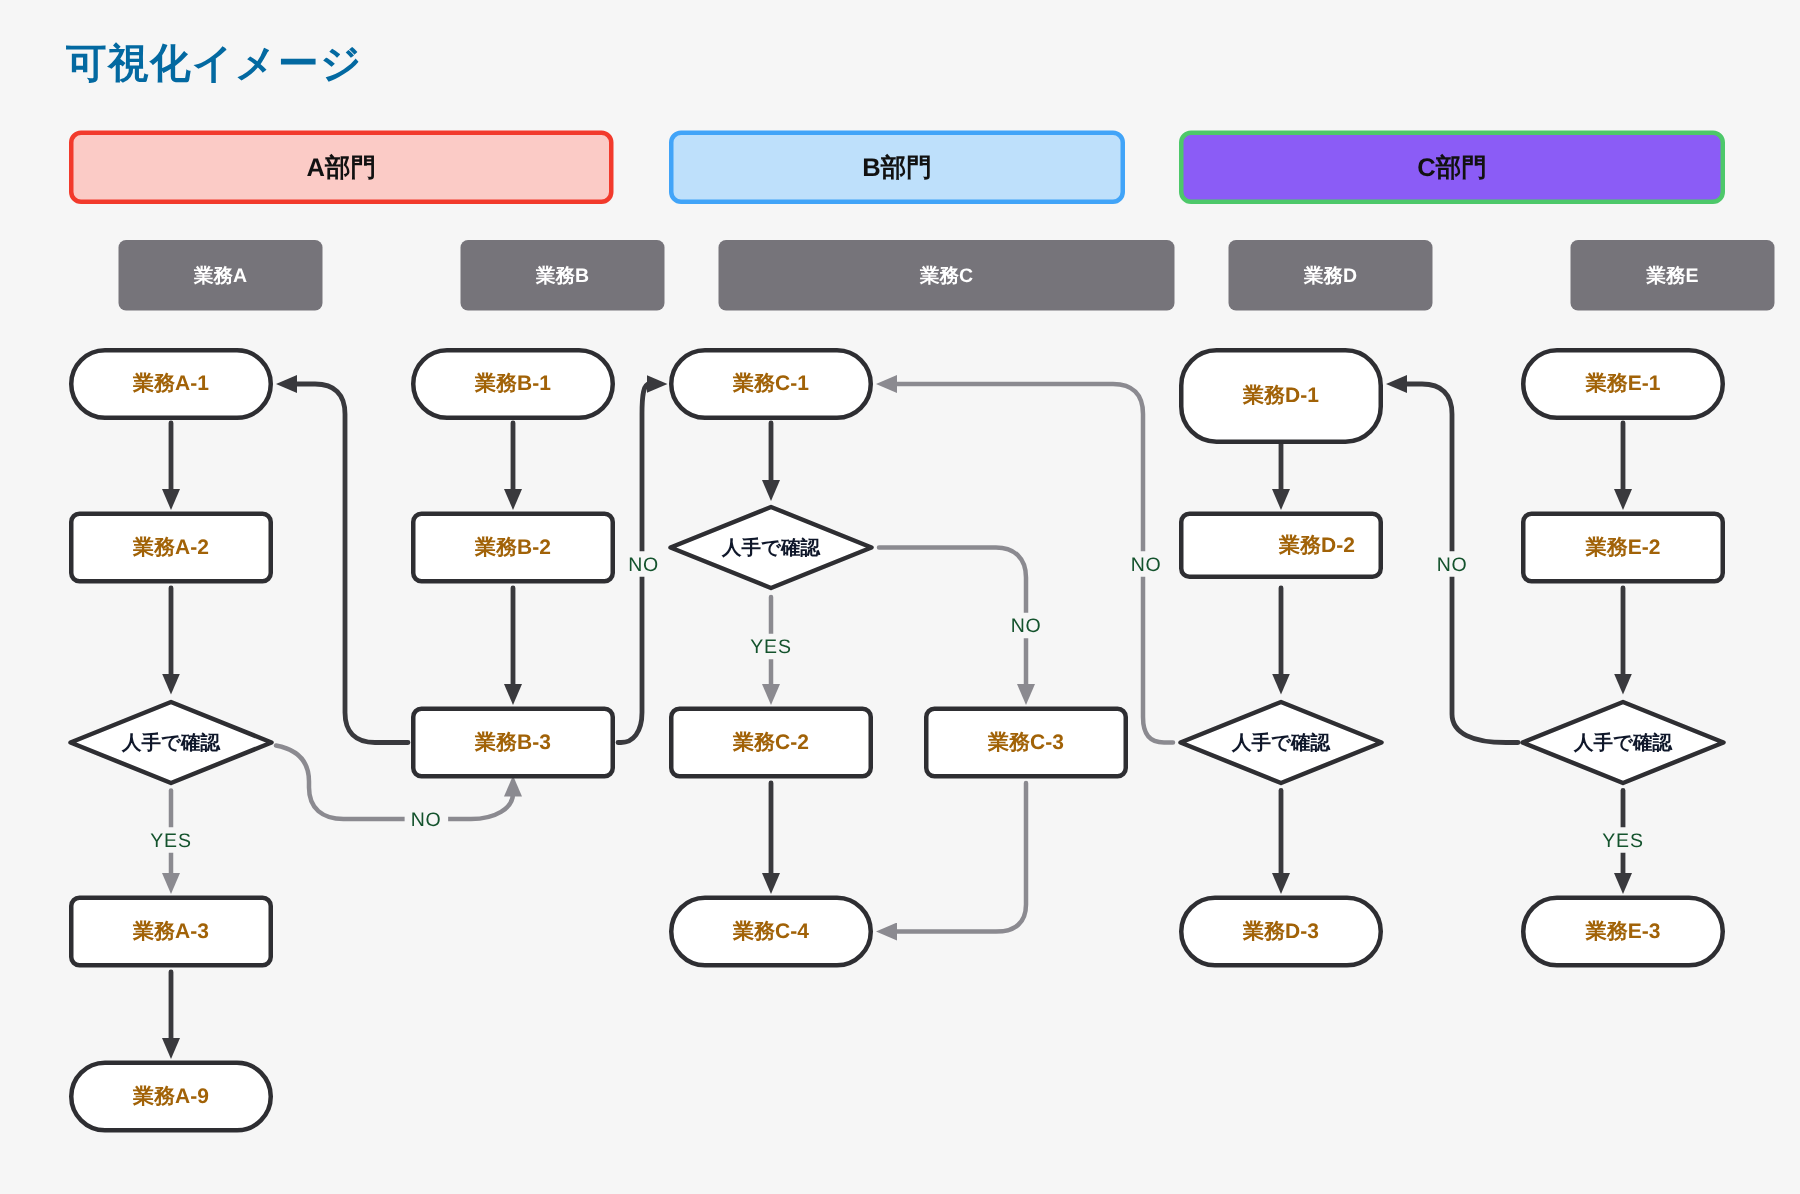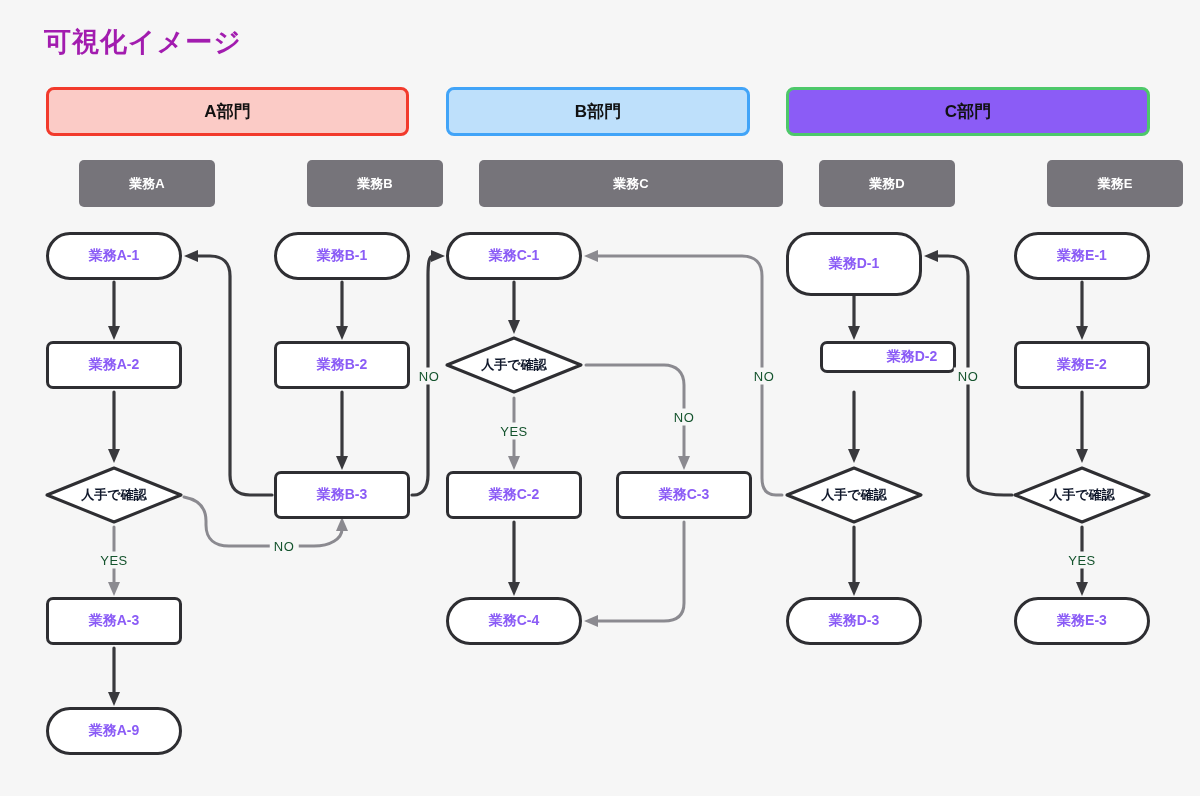--- a/index.html
+++ b/index.html
@@ -2,39 +2,39 @@
 <html><head>
 <meta charset="utf-8">
 <style>
   html,body{margin:0;padding:0;background:#e9e9e9;}
   .canvas{
     position:relative;width:1200px;height:796px;background:#f6f6f6;
     font-family:"Liberation Sans","DejaVu Sans",sans-serif;overflow:hidden;
   }
   .title{
     position:absolute;left:44px;top:24px;font-size:27px;font-weight:800;
-    color:#a21caf;letter-spacing:1px;
+    color:#0369a1;letter-spacing:1px;
   }
   .dept{
     position:absolute;height:49px;border-radius:8px;border:3px solid;
     display:flex;align-items:center;justify-content:center;
     font-size:17px;font-weight:700;color:#111;box-sizing:border-box;
   }
   .dept-a{border-color:#f23a2c;background:#fbcbc6;}
   .dept-b{border-color:#41a4f8;background:#bee0fb;}
   .dept-c{border-color:#4dc86a;background:#8b5cf6;}
   .lane{
     position:absolute;height:47px;border-radius:5px;background:#76747a;
     display:flex;align-items:center;justify-content:center;
     font-size:13px;font-weight:700;color:#fff;box-sizing:border-box;margin-left:33px;
   }
   .node{
     position:absolute;background:#ffffff;border:3px solid #2e2e32;
     display:flex;align-items:center;justify-content:center;
-    font-size:14px;font-weight:700;color:#8b5cf6;box-sizing:border-box;z-index:2;
+    font-size:14px;font-weight:700;color:#a16207;box-sizing:border-box;z-index:2;
   }
   .pill{border-radius:25px;}
   .rect{border-radius:7px;}
   .diamond{
     position:absolute;z-index:2;
   }
   .diamond svg{position:absolute;left:0;top:0;}
   .diamond .dlabel{
     position:absolute;left:0;top:0;width:100%;height:100%;
     display:flex;align-items:center;justify-content:center;
@@ -131,21 +131,21 @@
     <svg width="140" height="60">
         <polygon points="70,3 137,30 70,57 3,30" fill="#ffffff" stroke="#2e2e32" stroke-width="3" stroke-linejoin="round"></polygon>
       </svg>
     <div class="dlabel">人手で確認</div>
   </div>
   <div class="node rect" style="left:446px;top:471px;width:136px;height:48px;">業務C-2</div>
   <div class="node rect" style="left:616px;top:471px;width:136px;height:48px;">業務C-3</div>
   <div class="node pill" style="left:446px;top:597px;width:136px;height:48px;">業務C-4</div>
 
   <div class="node pill" style="left:786px;top:232px;width:136px;height:64px;">業務D-1</div>
-  <div class="node rect" style="left:820px;top:341px;width:136px;height:32px;padding-left:48px;">業務D-2</div>
+  <div class="node rect" style="left:786px;top:341px;width:136px;height:45px;padding-left:48px;">業務D-2</div>
   <div class="diamond" style="left:784px;top:465px;width:140px;height:60px;">
     <svg width="140" height="60">
         <polygon points="70,3 137,30 70,57 3,30" fill="#ffffff" stroke="#2e2e32" stroke-width="3" stroke-linejoin="round"></polygon>
       </svg>
     <div class="dlabel">人手で確認</div>
   </div>
   <div class="node pill" style="left:786px;top:597px;width:136px;height:48px;">業務D-3</div>
 
   <div class="node pill" style="left:1014px;top:232px;width:136px;height:48px;">業務E-1</div>
   <div class="node rect" style="left:1014px;top:341px;width:136px;height:48px;">業務E-2</div>

